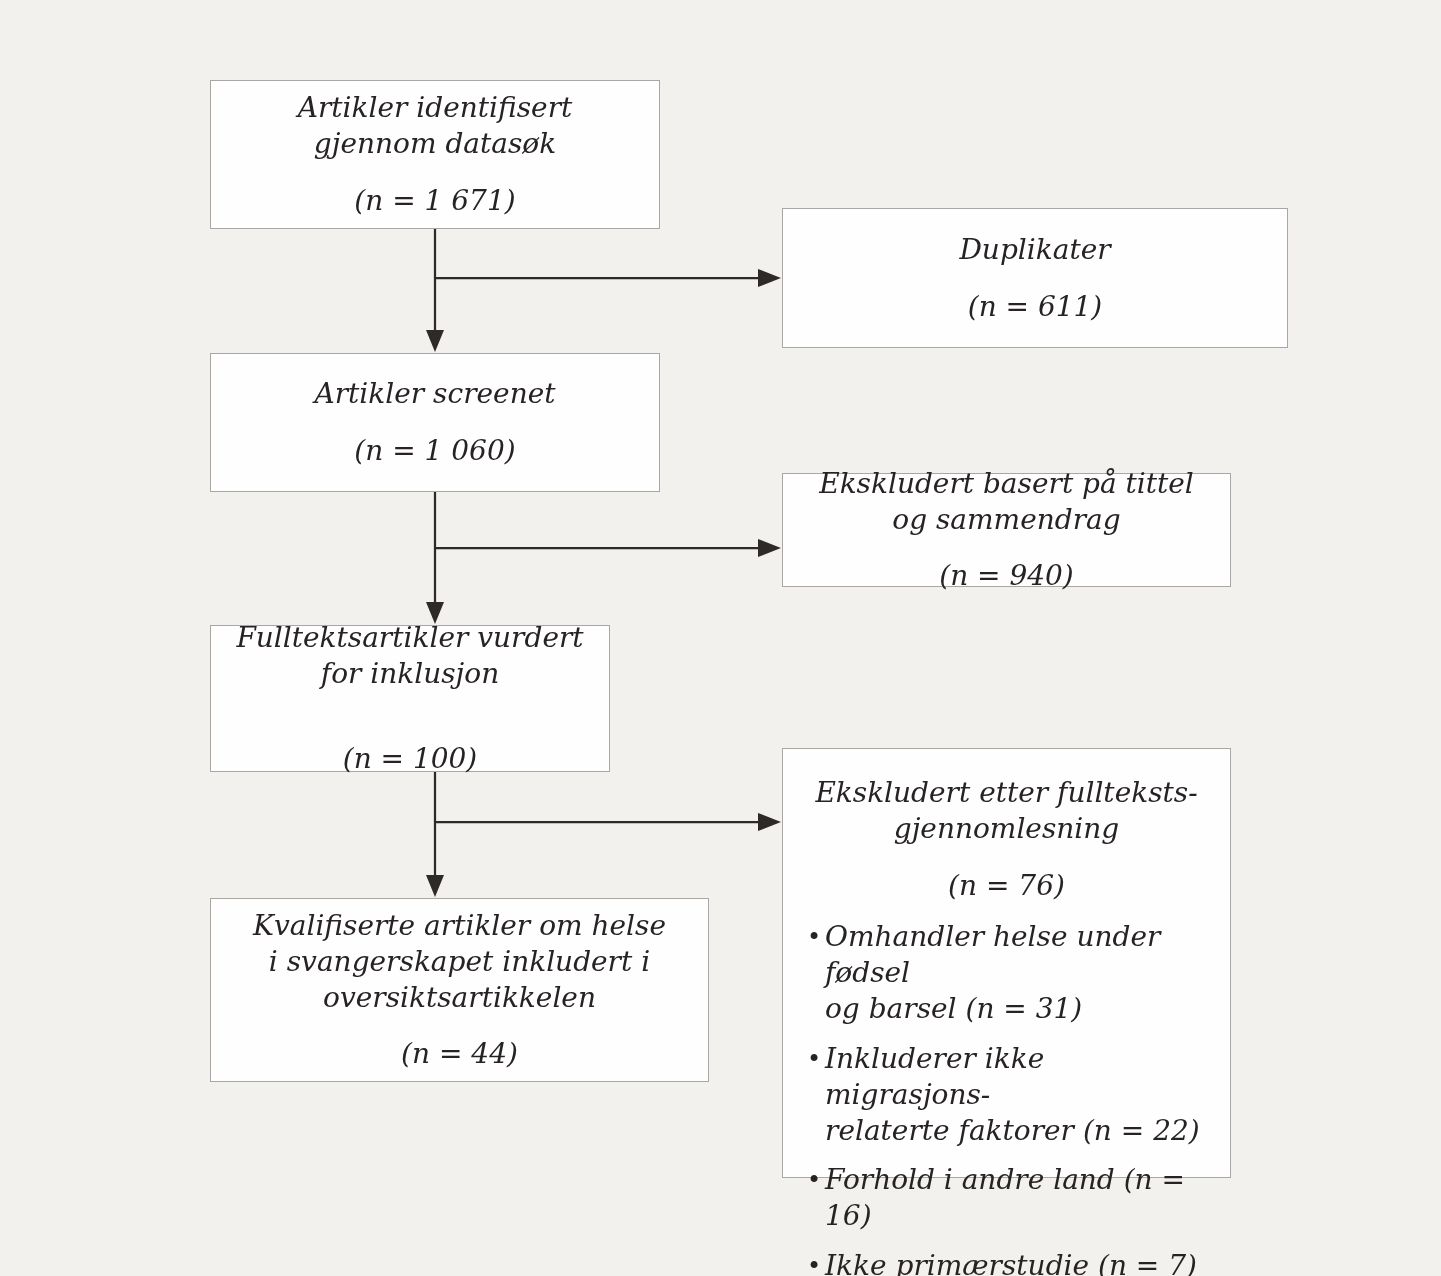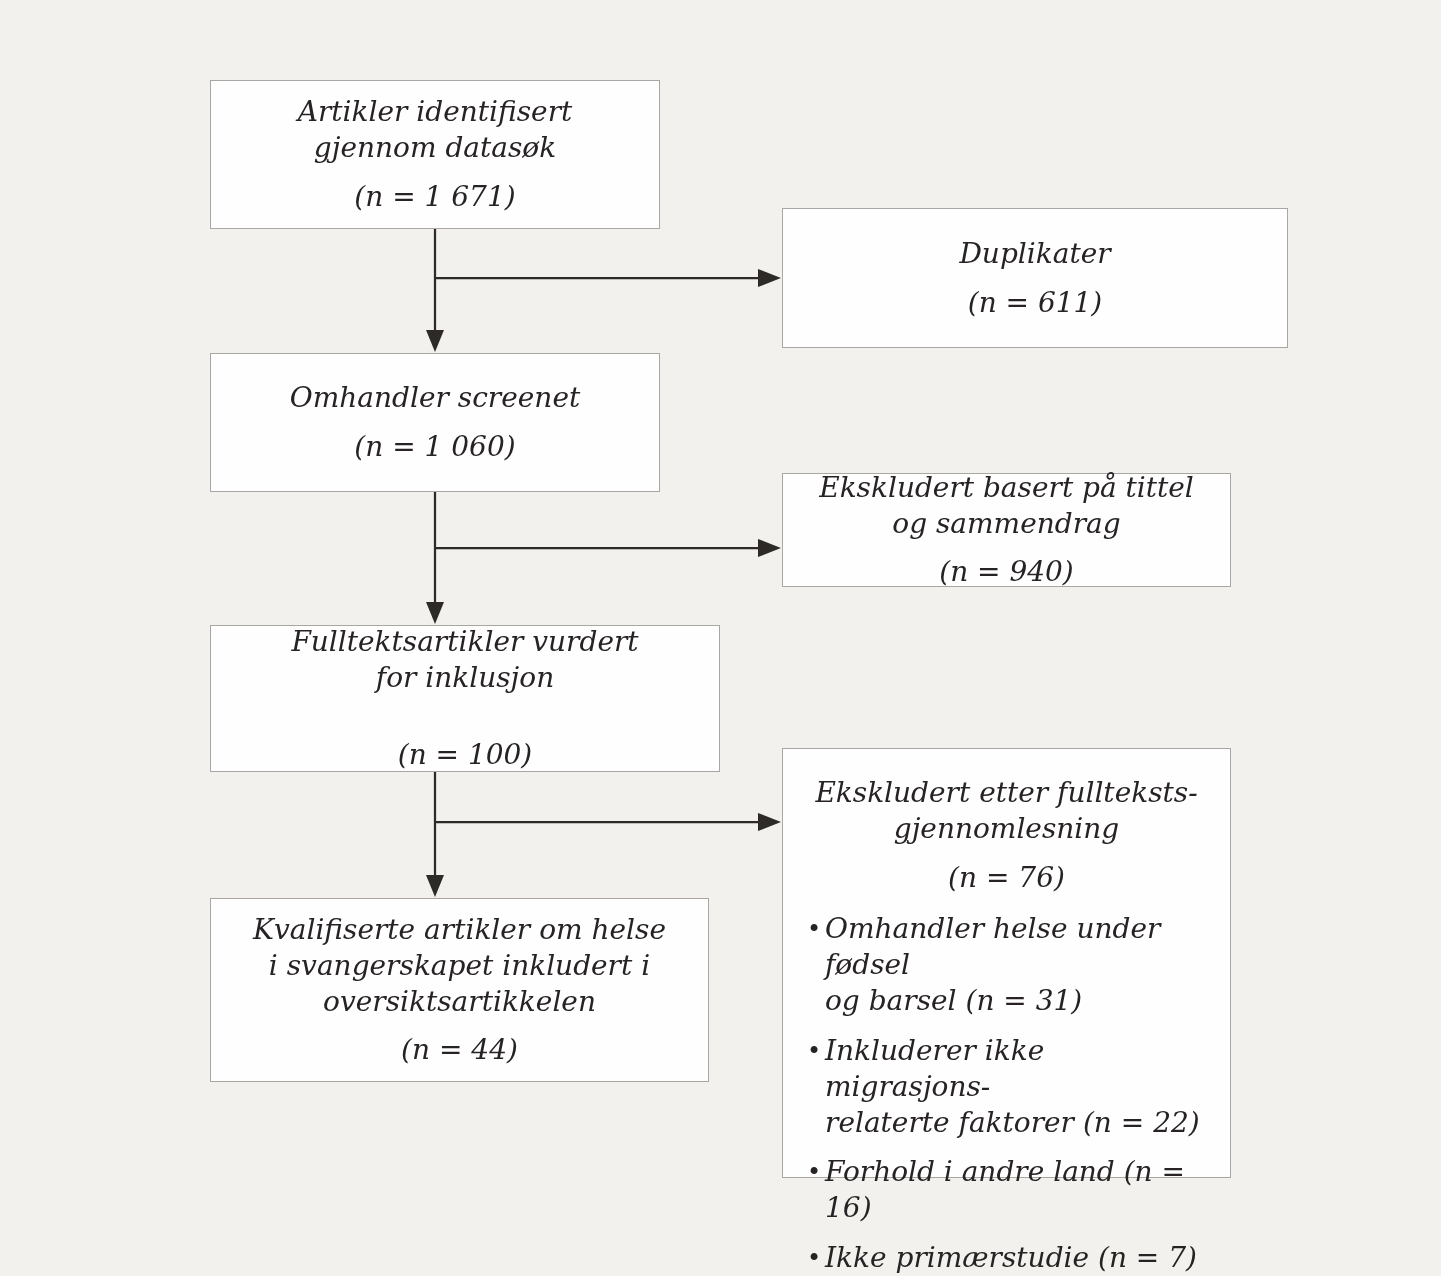--- a/index.html
+++ b/index.html
@@ -46,21 +46,21 @@
     align-items:center;
     justify-content:center;
     text-align:center;
     color:var(--text);
     font-style:italic;
     font-size:28px;
     line-height:1.28;
     padding:8px 10px;
   }
   .box-title{white-space:pre-line;}
-  .box-count{white-space:pre-line;margin-top:13px;text-align:center;}
+  .box-count{white-space:pre-line;margin-top:21px;text-align:center;}
   .box.detail{
     justify-content:flex-start;
     padding-top:26px;
   }
   .bullets{
     align-self:stretch;
     text-align:left;
     padding:16px 6px 0 14px;
   }
   .bullet{
@@ -74,21 +74,21 @@
     width:18px;
     font-style:normal;
     font-size:24px;
     line-height:36px;
   }
   .bullet-text{white-space:pre-line;}
 
   
   #box-identified          {left:210px; top:80px;  width:450px; height:149px;}
   #box-screened            {left:210px; top:353px; width:450px; height:139px;}
-  #box-fulltext-assessed   {left:210px; top:625px; width:510px; height:147px;gap:29px;}
+  #box-fulltext-assessed   {left:210px; top:625px; width:400px; height:147px;gap:29px;}
   #box-included            {left:210px; top:898px; width:499px; height:184px;}
   #box-duplicates          {left:782px; top:208px; width:506px; height:140px;}
   #box-excluded-title      {left:782px; top:473px; width:449px; height:114px;}
   #box-excluded-fulltext   {left:782px; top:748px; width:449px; height:430px;}
 </style>
 </head>
 <body>
 
 <div class="canvas">
 
@@ -124,21 +124,21 @@
 gjennom datasøk</div>
     <div class="box-count">(n = 1 671)</div>
   </div>
 
   <div class="box" id="box-duplicates">
     <div class="box-title">Duplikater</div>
     <div class="box-count">(n = 611)</div>
   </div>
 
   <div class="box" id="box-screened">
-    <div class="box-title">Omhandler screenet</div>
+    <div class="box-title">Artikler screenet</div>
     <div class="box-count">(n = 1 060)</div>
   </div>
 
   <div class="box" id="box-excluded-title">
     <div class="box-title">Ekskludert basert på tittel
 og sammendrag</div>
     <div class="box-count">(n = 940)</div>
   </div>
 
   <div class="box" id="box-fulltext-assessed">

